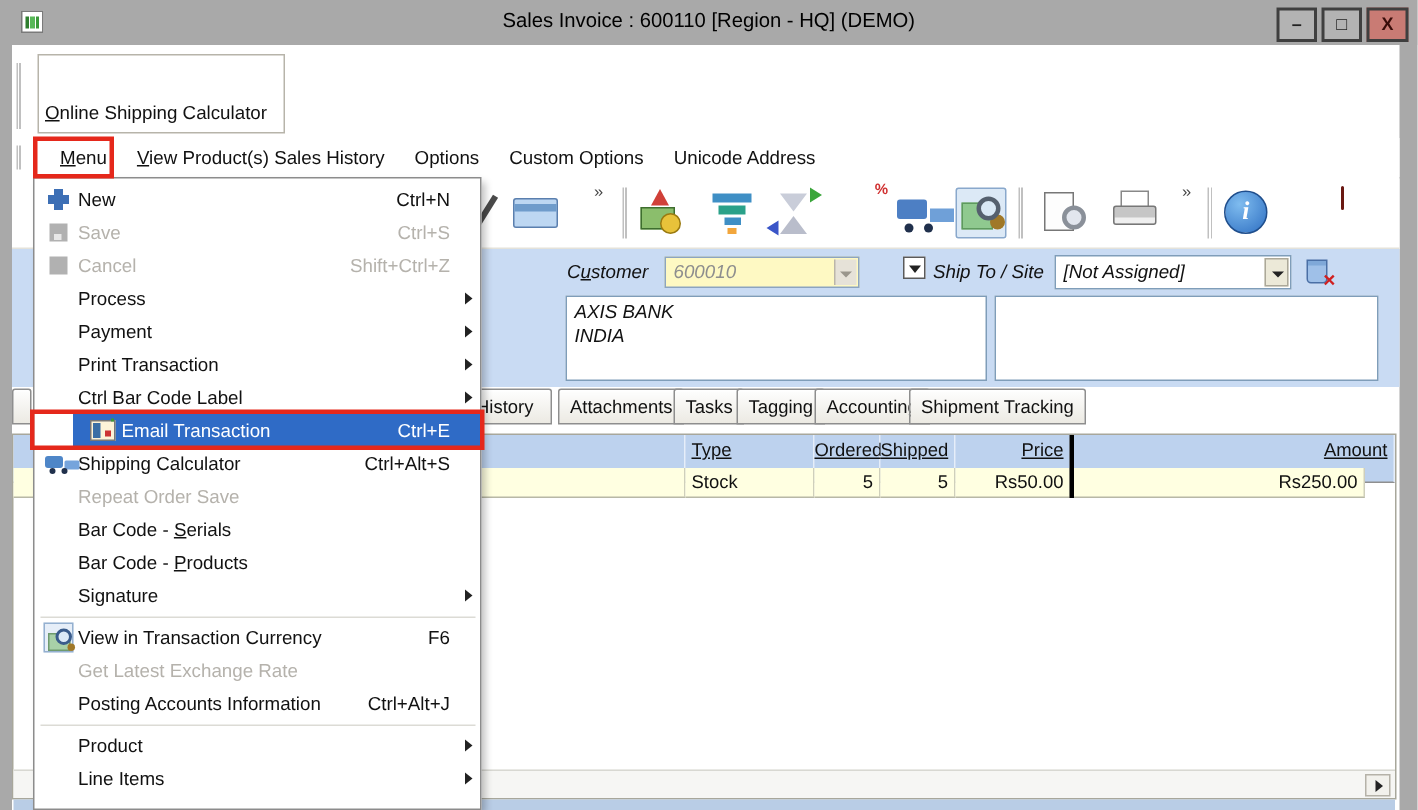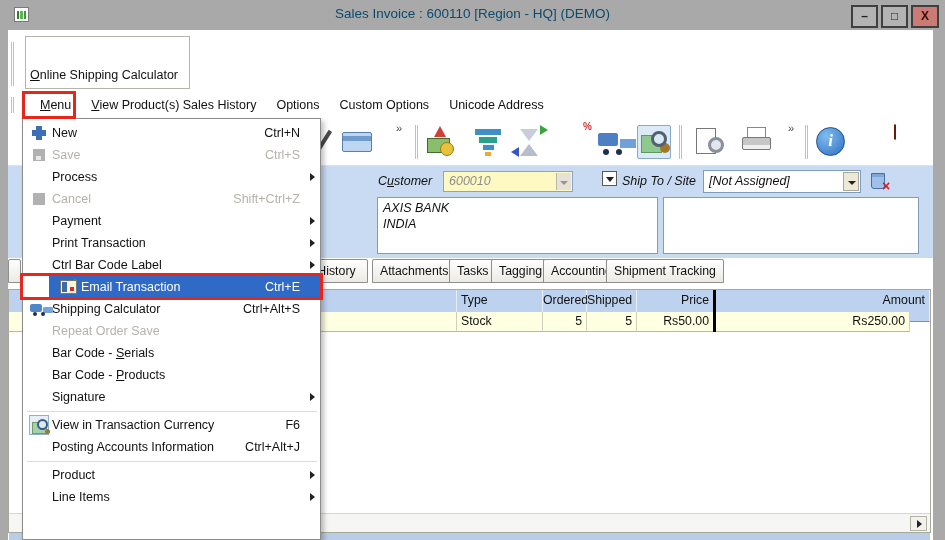--- a/index.html
+++ b/index.html
@@ -6,21 +6,21 @@
   html,body { width:945px; height:540px; overflow:hidden; }
   body { font-family:"Liberation Sans", sans-serif; background:#A9A9A9; position:relative; font-size:12.5px; color:#111; }
   .abs { position:absolute; }
 
   
   .titlebar { left:0; top:0; width:945px; height:30px; background:#A9A9A9; }
   .win-icon { left:14px; top:7px; width:15px; height:15px; background:#fff; border:1px solid #7A7A7A; }
   .win-icon::after { content:""; position:absolute; left:2px; bottom:2px; width:9px; height:8px;
      background:linear-gradient(to right,#2E7E2E 0 2px,transparent 2px 3px,#58B858 3px 6px,transparent 6px 7px,#3A9A3A 7px 9px);
      background-size:9px 100%; }
-  .title-text { left:0; right:0; top:6px; text-align:center; font-size:13.5px; color:#0c4a6e; }
+  .title-text { left:0; right:0; top:6px; text-align:center; font-size:13.5px; color:#000000; }
   .cap-btn { top:5px; width:27px; height:23px; border:2px solid #3F3F3F; background:#B3B3B3; text-align:center; line-height:18px; font-size:12px; font-weight:bold; color:#222; cursor:pointer; }
   .btn-min { left:851px; }
   .btn-max { left:881px; }
   .btn-close { left:911px; width:28px; background:#C97B74; color:#3A0D0A; }
 
   
   .client { left:8px; top:30px; width:925px; height:510px; background:#FFFFFF; }
 
   
   .grip { width:5px; background:linear-gradient(to right,#C0C0C0 0 1px,transparent 1px 2px,#C0C0C0 2px 3px,transparent 3px); }
@@ -90,21 +90,21 @@
   .memo { position:absolute; background:#fff; border:1px solid #7F9DB9; padding:2px 5px; line-height:16px; }
   .trash-btn { position:absolute; width:24px; height:23px; cursor:pointer; }
   .trash-btn::before { content:""; position:absolute; left:5px; top:5px; width:12px; height:14px; background:#9FC0E8; border:1px solid #4A6FA5; border-radius:0 0 3px 3px; box-shadow:inset 0 3px 0 #7FA8D8; }
   .trash-btn::after { content:"\00D7"; position:absolute; right:0px; bottom:-3px; color:#D02020; font-weight:bold; font-size:14px; }
 
   
   .tab { position:absolute; top:259px; height:24px; background:linear-gradient(#FEFEFE,#ECEAE3); border:1px solid #8E8E8E; border-radius:2px 2px 0 0; text-align:center; line-height:22px; font-size:12.3px; padding:0 7px; white-space:nowrap; cursor:pointer; box-shadow:inset 0 1px 0 #fff; }
 
   
   .grid-wrap { left:8px; top:289px; width:923px; height:244px; border:1px solid #A8A79B; background:#fff; }
-  .gh { position:absolute; top:0; height:32px; background:#BDD2EE; border-right:1px solid #E6EEF9; border-bottom:1px solid #8F8F8F; line-height:21px; font-size:12.3px; }
+  .gh { position:absolute; top:0; height:32px; background:#BDD2EE; border-right:1px solid #E6EEF9; border-bottom:1px solid #8F8F8F; line-height:21px; font-size:12.3px;text-decoration:underline; }
   .gc { position:absolute; top:22px; height:20px; background:#FFFFE1; border-right:1px solid #CFCFBB; border-bottom:1px solid #B8B8A6; line-height:19px; font-size:12.3px; }
   .num { text-align:right; padding-right:4px; }
   .txt { text-align:left; padding-left:4px; }
   .blackline { position:absolute; left:704px; top:0; width:3px; height:42px; background:#000; }
 
   .hscroll { left:9px; top:513px; width:921px; height:19px; background:#F6F6F4; border-top:1px solid #D8D8D2; }
   .hbtn { position:absolute; right:3px; top:2px; width:17px; height:15px; background:#F2F1EC; border:1px solid #B5B2A8; cursor:pointer; }
   .hbtn::after { content:""; position:absolute; left:6px; top:3px; border-top:4px solid transparent; border-bottom:4px solid transparent; border-left:5px solid #222; }
   .bottom-strip { left:9px; top:533px; width:921px; height:7px; background:#B9CDE6; }
 
@@ -249,34 +249,34 @@
     <span class="mil">New</span>
     <span class="mis">Ctrl+N</span>
   </div>
   <div class="mi dis">
     <span class="mic">
         <span class="ic-graybox save"></span>
       </span>
     <span class="mil">Save</span>
     <span class="mis">Ctrl+S</span>
   </div>
-  <div class="mi">
-    <span class="mic"></span>
-      <span class="mil">Process</span>
-    <span class="mia"></span>
-  </div>
   <div class="mi dis">
     <span class="mic">
         <span class="ic-graybox"></span>
       </span>
     <span class="mil">Cancel</span>
     <span class="mis">Shift+Ctrl+Z</span>
   </div>
   <div class="mi">
     <span class="mic"></span>
+      <span class="mil">Process</span>
+    <span class="mia"></span>
+  </div>
+  <div class="mi">
+    <span class="mic"></span>
       <span class="mil">Payment</span>
     <span class="mia"></span>
   </div>
   <div class="mi">
     <span class="mic"></span>
       <span class="mil">Print Transaction</span>
     <span class="mia"></span>
   </div>
   <div class="mi">
     <span class="mic"></span>
@@ -315,20 +315,24 @@
     <span class="mia"></span>
   </div>
   <div class="msep"></div>
   <div class="mi">
     <span class="mic">
         <span class="ic-magbox"></span>
       </span>
     <span class="mil">View in Transaction Currency</span>
     <span class="mis">F6</span>
   </div>
+  <div class="mi dis">
+    <span class="mic"></span>
+      <span class="mil">Get Latest Exchange Rate</span>
+  </div>
   <div class="mi">
     <span class="mic"></span>
       <span class="mil">Posting Accounts Information</span>
     <span class="mis">Ctrl+Alt+J</span>
   </div>
   <div class="msep"></div>
   <div class="mi">
     <span class="mic"></span>
       <span class="mil">Product</span>
     <span class="mia"></span>

